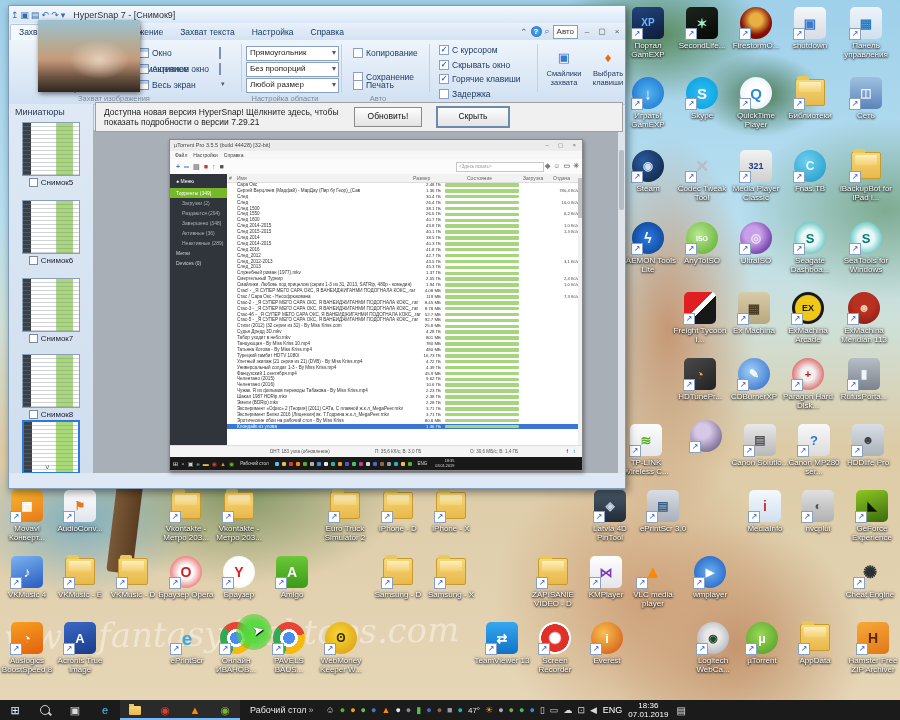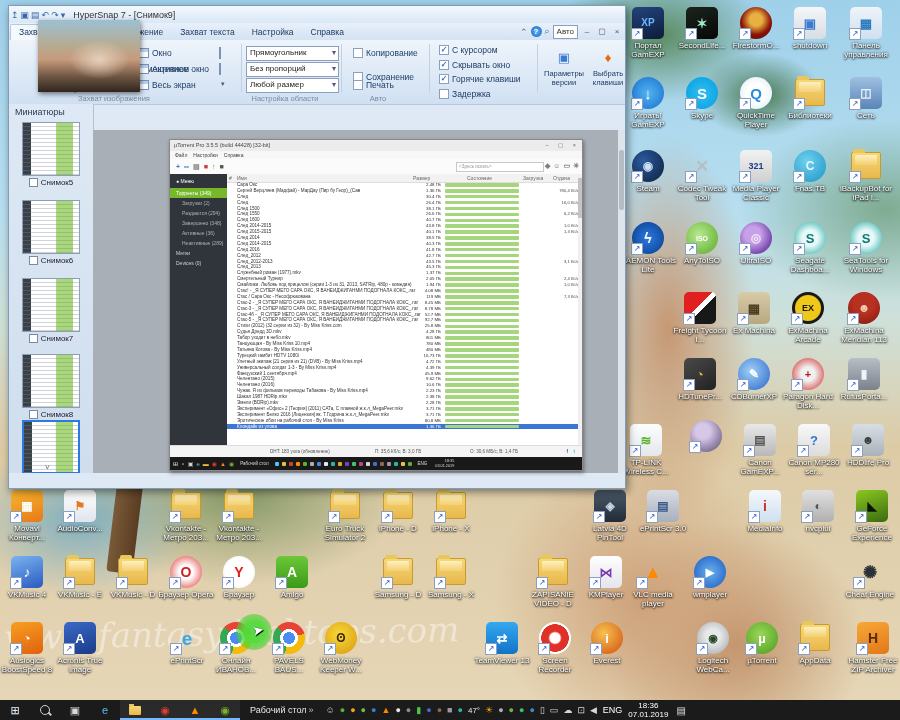--- a/index.html
+++ b/index.html
@@ -453,21 +453,21 @@
           <span class="sc">↗</span>
         </div>
       </div>
       <div class="dicon" style="left: 731px; top: 424px;">
         <div class="ibox">
           <div class="face" style="background: linear-gradient(rgb(232, 232, 232), rgb(184, 184, 184));">
             <span class="glyph" style="color: rgb(85, 85, 85); font-size: 12px;">▤</span>
           </div>
           <span class="sc">↗</span>
         </div>
-        <div class="dlabel">Canon GamEXP...</div>
+        <div class="dlabel">Canon Solutio...</div>
       </div>
       <div class="dicon" style="left: 785px; top: 424px;">
         <div class="ibox">
           <div class="face" style="background: linear-gradient(rgb(248, 248, 248), rgb(220, 220, 220));">
             <span class="glyph" style="color: rgb(42, 122, 208); font-size: 13px;">?</span>
           </div>
           <span class="sc">↗</span>
         </div>
         <div class="dlabel">Canon MP280 ser...</div>
       </div>
@@ -879,32 +879,37 @@
           </div>
           <div class="cbrow" style="left: 430px; top: 48.5px;">
             <span class="cb"></span>
             <span>Задержка</span>
           </div>
         </div>
       <div class="rsep" style="left:528px;"></div>
       <div id="big-buttons">
           <div class="bigbtn" style="left: 534px;">
             <div class="bicon" style="color: rgb(58, 122, 208);">▣</div>
-            <div>Параметры версии</div>
+            <div>Смайлики захвата</div>
           </div>
           <div class="bigbtn" style="left: 578px;">
             <div class="bicon" style="color: rgb(232, 106, 16);">♦</div>
             <div>Выбрать клавиши</div>
           </div>
         </div>
       <div class="glabel" style="left:40px;width:130px;">Захват изображения</div>
       <div class="glabel" style="left:226px;width:100px;">Настройка области</div>
       <div class="glabel" style="left:344px;width:50px;">Авто</div>
     </div>
 
+    <div id="hs-notif">
+      <div class="ntext">Доступна новая версия HyperSnap!  Щёлкните здесь, чтобы показать подробности о версии 7.29.21</div>
+      <div class="nbtn" style="left:258px;width:66px;">Обновить!</div>
+      <div class="nbtn" style="left:340px;width:70px;border:2px solid #6a8ab0;top:3px;">Скрыть</div>
+    </div>
 
     <div id="thumb-panel">
       <div class="phdr">Миниатюры</div>
       <div id="thumb-list">
           <div class="thumb" style="top: 18px;">
             <div class="tpic"></div>
             <div class="trow">
               <span class="tchk"></span>
               <span class="tname">Снимок5</span>
             </div>

